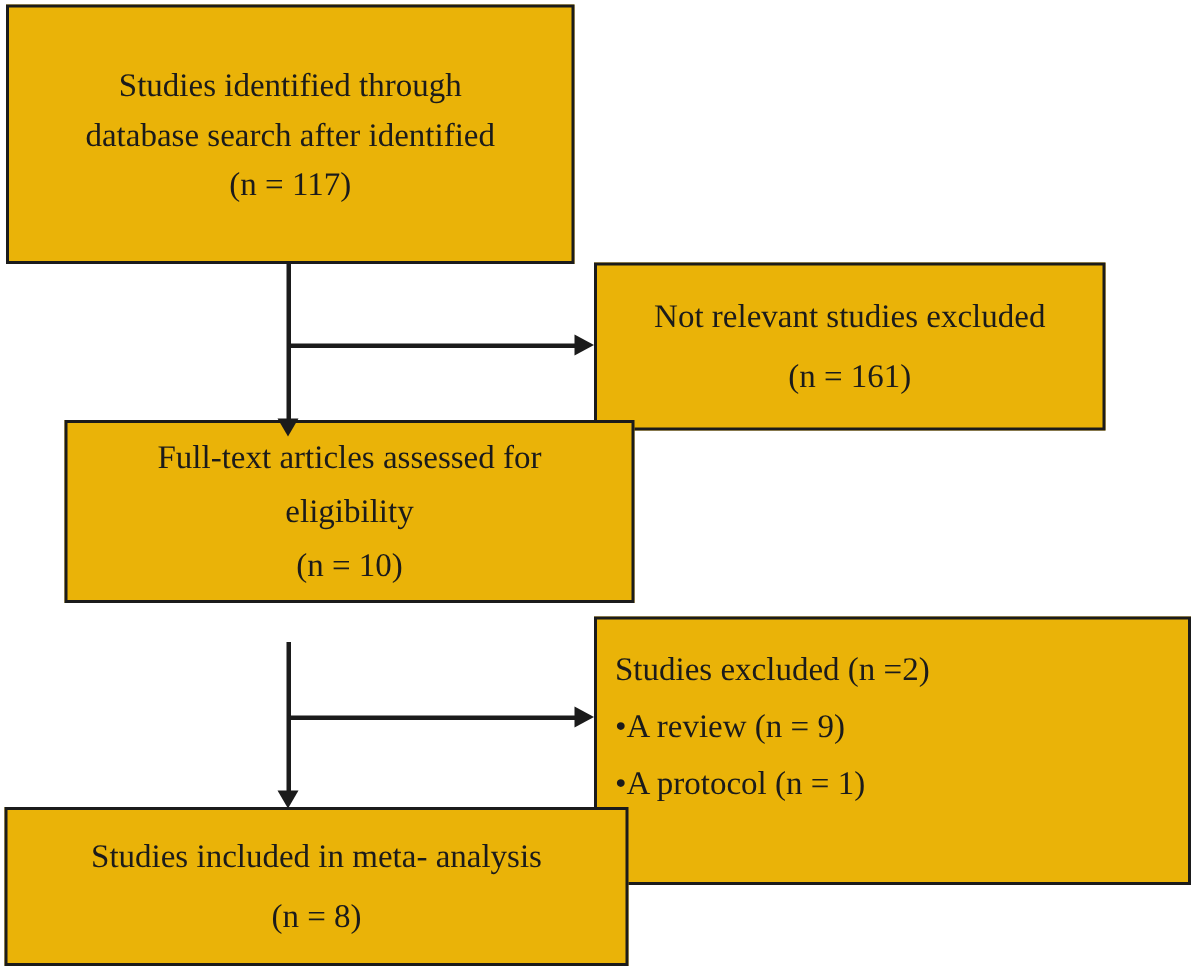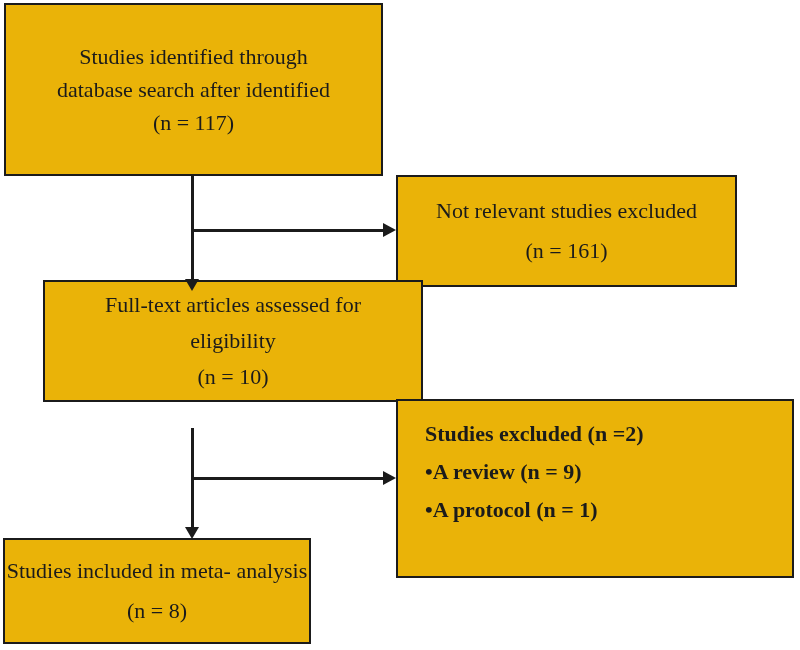--- a/index.html
+++ b/index.html
@@ -26,24 +26,24 @@
     justify-content: center;
     align-items: center;
     text-align: center;
     font-size: 22px;
   }
   .fbox span { display: block; white-space: pre; }
 
   .box-identified   { left: 4px;   top: 3px;   width: 379px; height: 173px; line-height: 33px; }
   .box-notrelevant  { left: 396px; top: 175px; width: 341px; height: 112px; line-height: 40px; align-items: center; }
   .box-fulltext     { left: 3px;   top: 280px; width: 380px; height: 122px; line-height: 36px; margin-left: 40px; }
-  .box-excluded     { left: 396px; top: 399px; width: 398px; height: 179px; line-height: 38px;
+  .box-excluded     { left: 396px; top: 411px; width: 398px; height: 179px; line-height: 38px;
                       justify-content: flex-start; align-items: flex-start;
-                      text-align: left; padding: 14px 8px 0 27px; font-weight: bold; }
-  .box-included     { left: 3px;   top: 538px; width: 308px; height: 106px; line-height: 40px; text-align: center; }
+                      text-align: left; padding: 14px 8px 0 12px; }
+  .box-included     { left: 3px;   top: 538px; width: 416px; height: 106px; line-height: 40px; text-align: center; }
 
   .connector {
     position: absolute;
     background: #1b1b1b;
   }
   .v-line { width: 3px; }
   .h-line { height: 3px; }
 
   .arrowhead { position: absolute; width: 0; height: 0; }
   .arrow-down {

